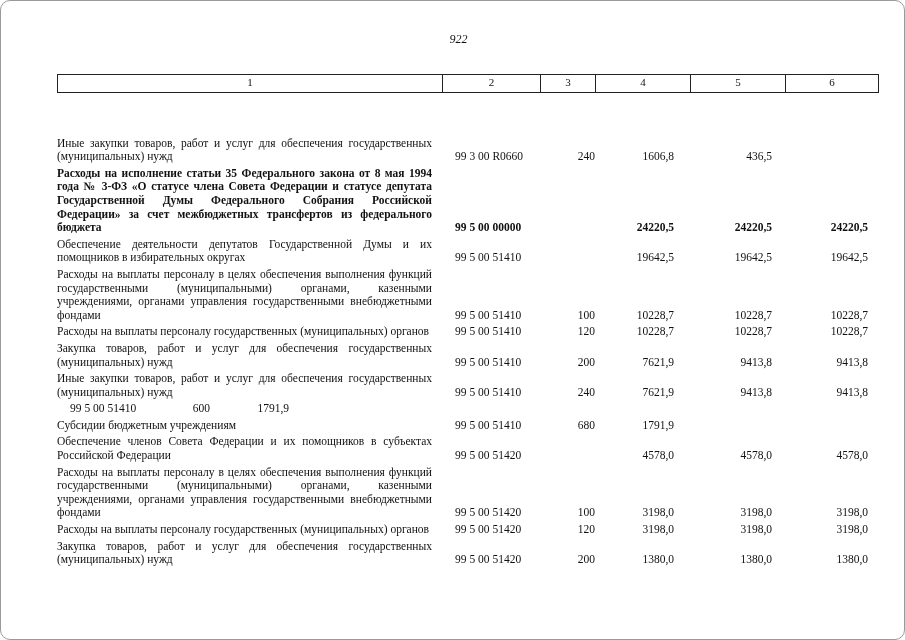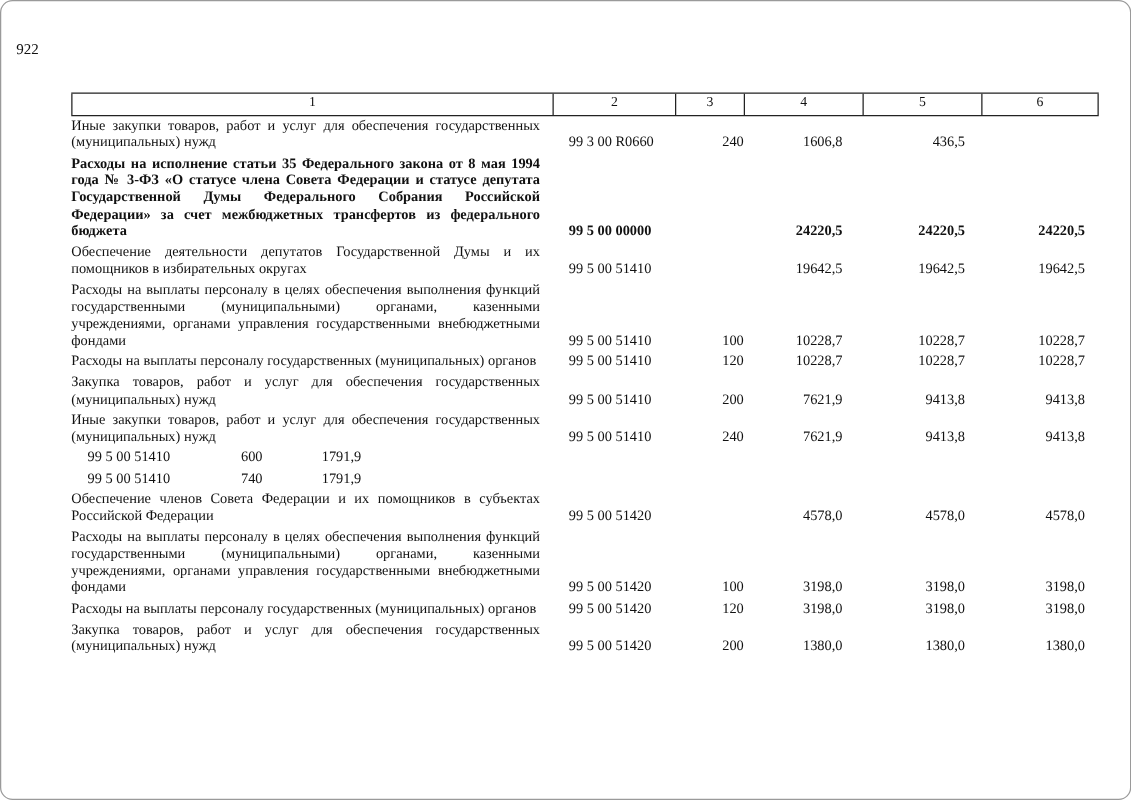--- a/index.html
+++ b/index.html
@@ -16,23 +16,24 @@
     background: #ffffff;
     border: 1px solid #9a9a9a;
     border-radius: 10px;
     overflow: hidden;
   }
   .page-number {
     position: absolute;
     top: 31px;
     left: 12px;
     right: 0;
-    text-align: left;
+    text-align: center;
     font-size: 12px;
     color: #111;
+    font-style: italic;
   }
   .budget-table {
     position: absolute;
     top: 73px;
     left: 56px;
     width: 822px;
     color: #111;
     font-size: 11.5px;
     line-height: 13.6px;
   }
@@ -46,20 +47,21 @@
     border-left: 1px solid #222;
     text-align: center;
     padding: 1px 0 2px 0;
     font-size: 11px;
   }
   .thead > div:last-child {
     border-right: 1px solid #222;
   }
   .tbody {
     padding-top: 2px;
+    margin-top: 42px;
   }
   .row {
     display: flex;
     align-items: flex-end;
     margin-bottom: 3px;
   }
   .cell {
     box-sizing: border-box;
     flex: none;
   }
@@ -153,22 +155,23 @@
           <div class="cell c6">9413,8</div>
         </div>
         <div class="row">
           <div class="cell c2">99 5 00 51410</div>
           <div class="cell c3">600</div>
           <div class="cell c4">1791,9</div>
           <div class="cell c5"></div>
           <div class="cell c6"></div>
         </div>
         <div class="row">
-          <div class="cell c2">99 5 00 51410</div>
-          <div class="cell c3">740</div>
+          <div class="cell c1">Субсидии бюджетным учреждениям</div>
+          <div class="cell c2">99 5 00 51410</div>
+          <div class="cell c3">680</div>
           <div class="cell c4">1791,9</div>
           <div class="cell c5"></div>
           <div class="cell c6"></div>
         </div>
         <div class="row">
           <div class="cell c1">Обеспечение членов Совета Федерации и их помощников в субъектах Российской Федерации</div>
           <div class="cell c2">99 5 00 51420</div>
           <div class="cell c3"></div>
           <div class="cell c4">4578,0</div>
           <div class="cell c5">4578,0</div>

